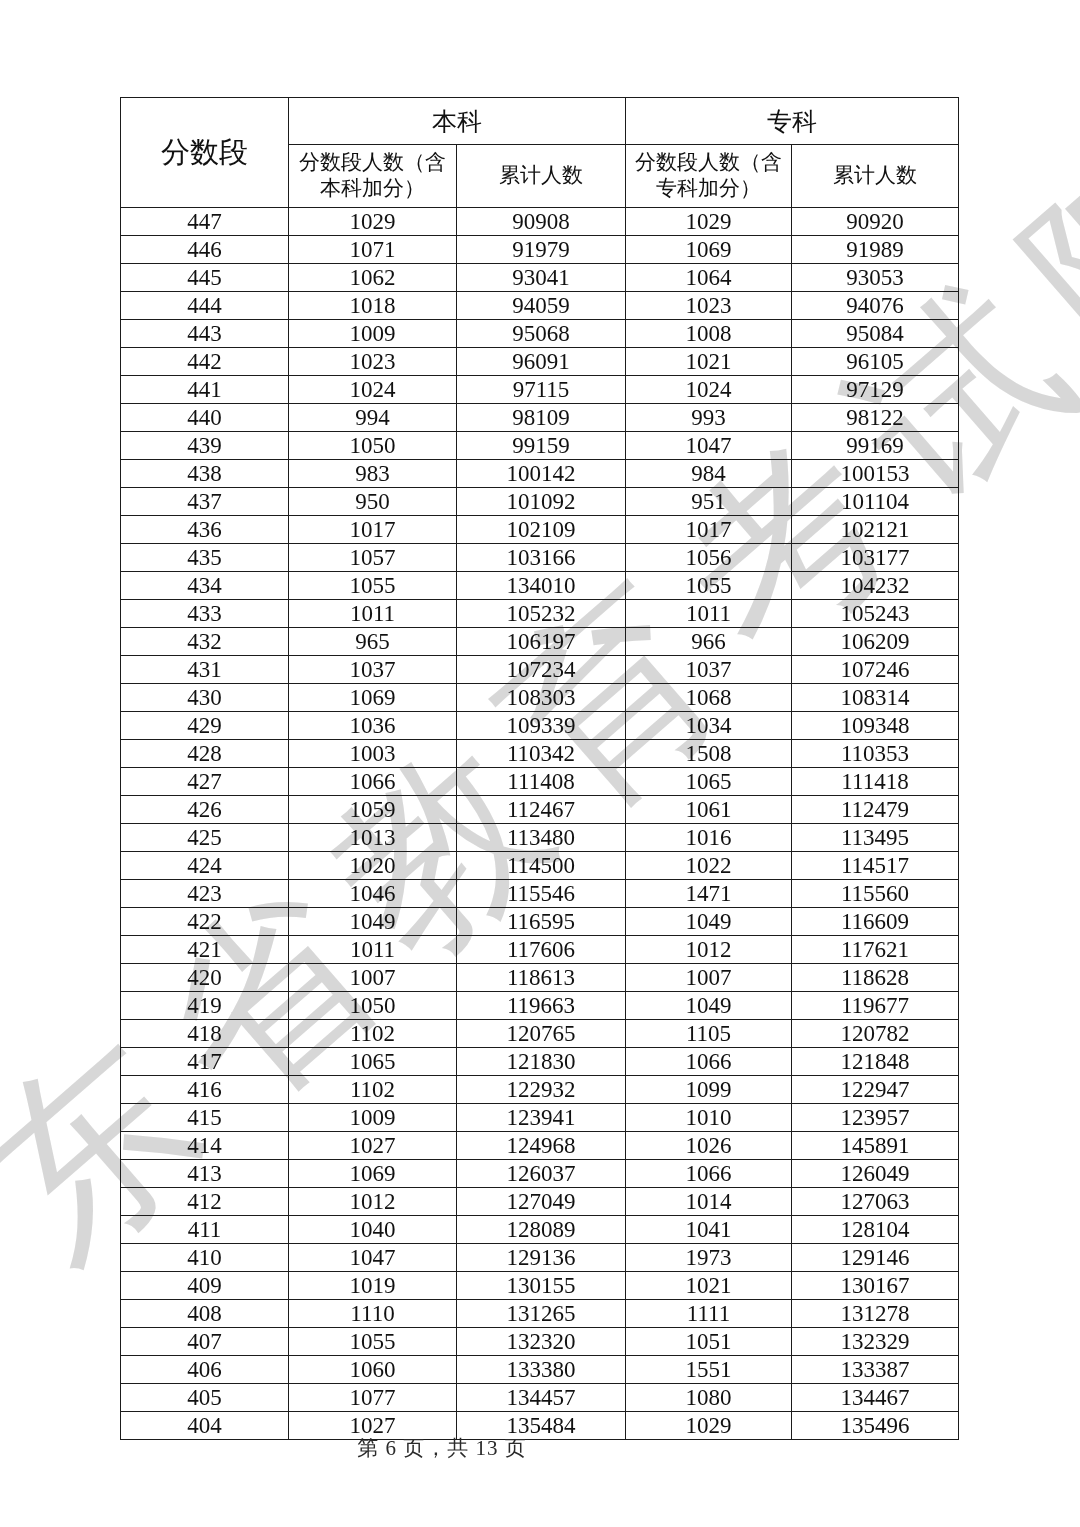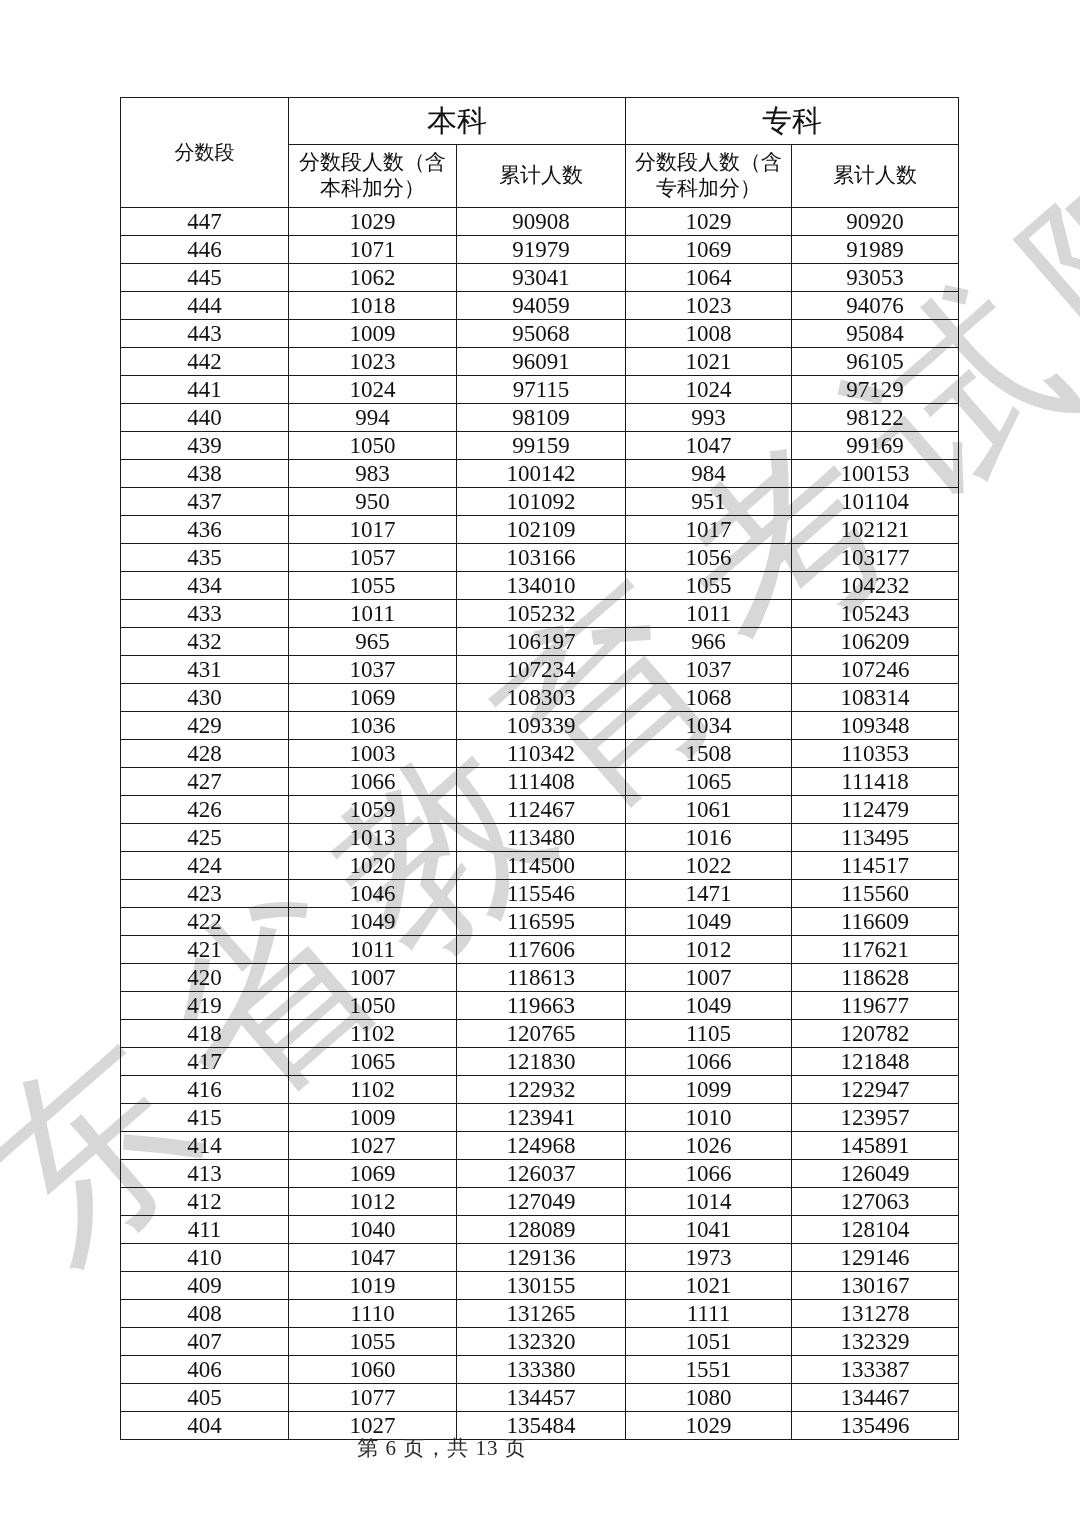--- a/index.html
+++ b/index.html
@@ -67,31 +67,31 @@
 
   
   col.c-score  { width: 168px; }
   col.c-bk-seg { width: 168px; }
   col.c-bk-cum { width: 169px; }
   col.c-zk-seg { width: 166px; }
   col.c-zk-cum { width: 167px; }
 
   .hdr-group {
     height: 46px;
-    font-size: 30px;
+    font-size: 25px;
     font-family: "Liberation Serif", "DejaVu Serif", serif;
   }
   .hdr-sub {
     height: 62px;
     font-size: 21px;
     line-height: 1.22;
     padding: 2px 4px;
   }
   .hdr-score {
-    font-size: 20px;
+    font-size: 29px;
   }
 
   td.data-cell {
     height: 27px;
     font-size: 23px;
     line-height: 27px;
     font-family: "Liberation Serif", "DejaVu Serif", serif;
   }
 
   #page-footer {

